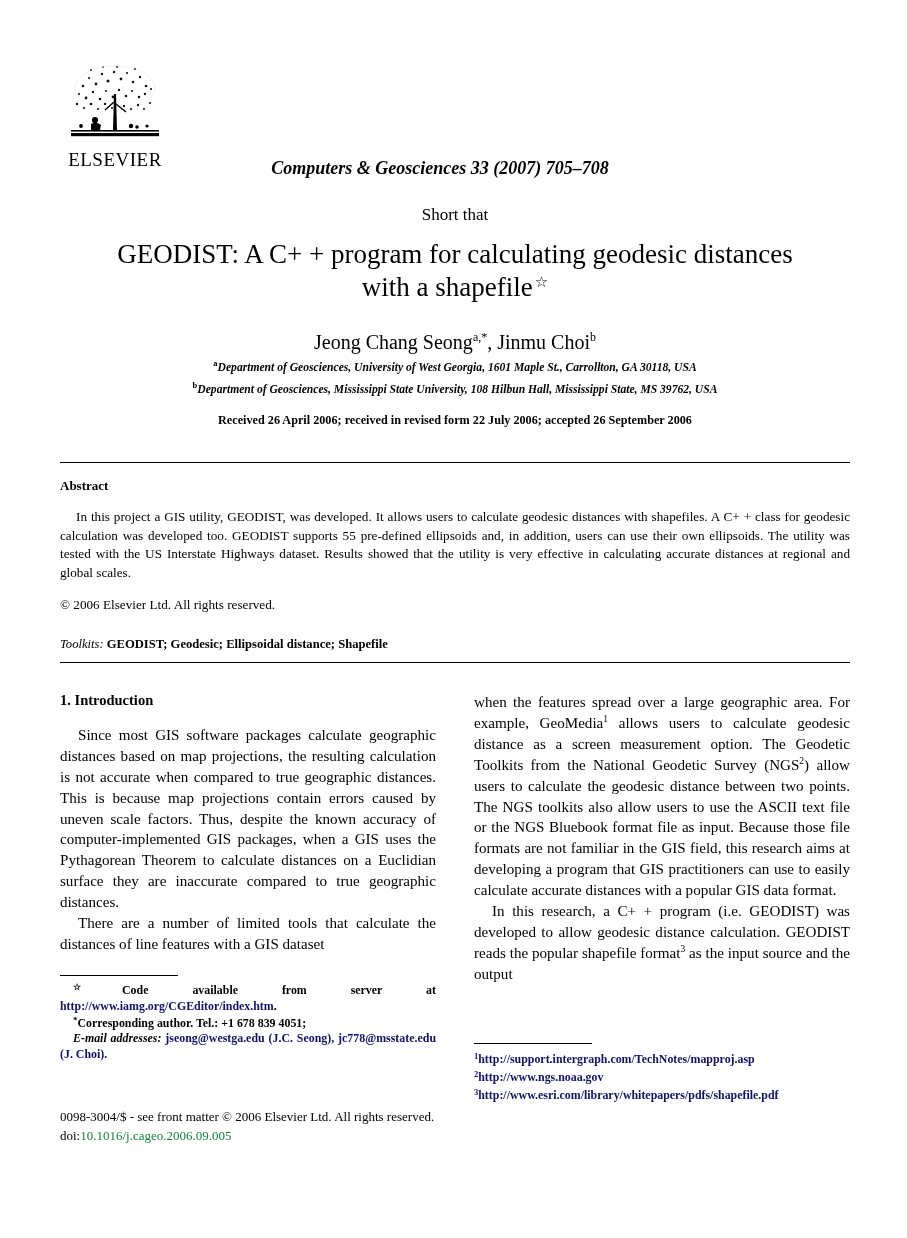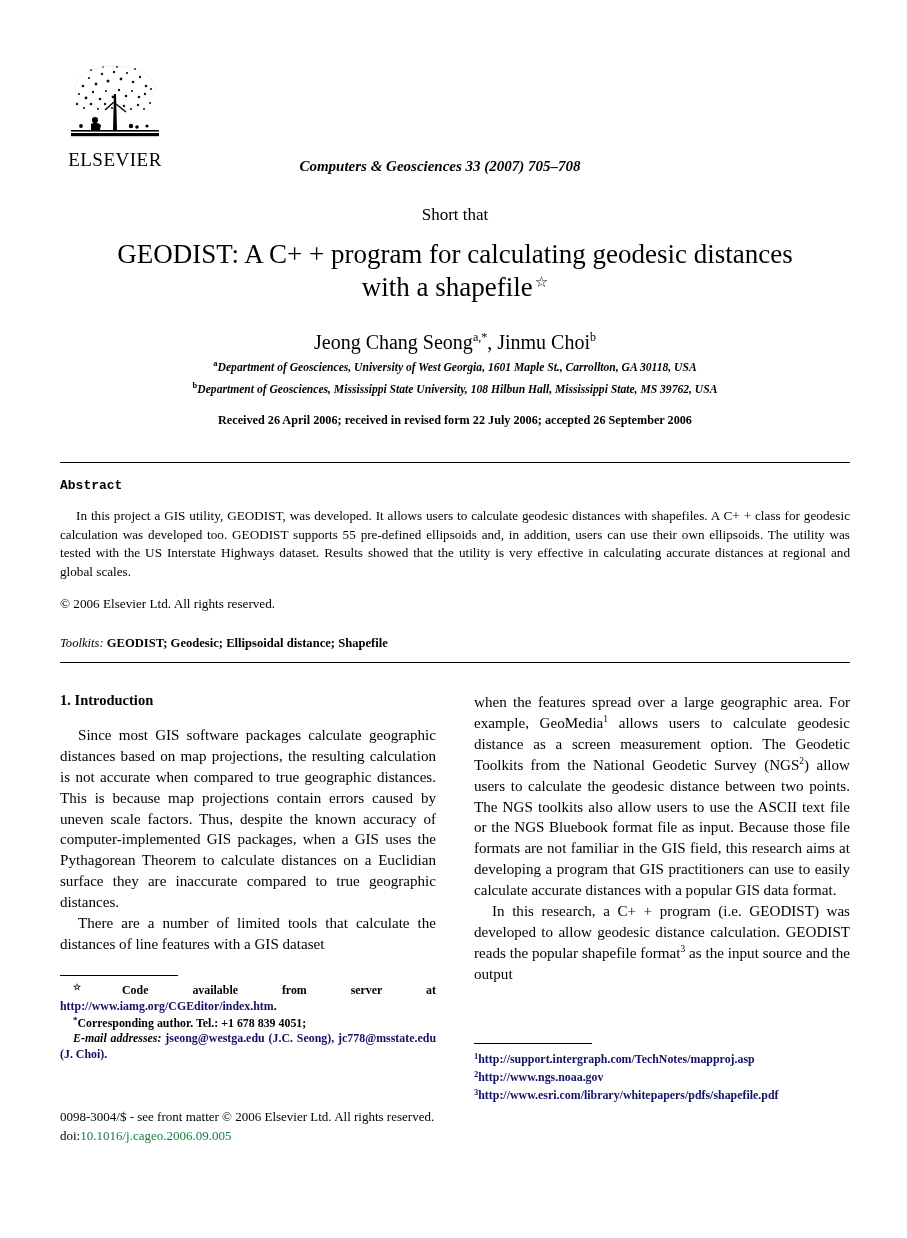--- a/index.html
+++ b/index.html
@@ -44,21 +44,21 @@
     color: #000;
   }
   .journal-ref {
     position: absolute;
     left: 170px; top: 108px;
     width: 420px;
     text-align: center;
     font-family: "Liberation Serif", serif;
     font-style: italic;
     font-weight: bold;
-    font-size: 15px;
+    font-size: 18px;
   }
   .journal-brand {
     position: absolute;
     right: 0px; top: 8px;
     width: 188px;
     text-align: right;
   }
   .brand-rule-top {
     border-top: 2.5px solid #000;
     border-bottom: 1.2px solid #000;
@@ -157,21 +157,21 @@
   #rule-above-abstract { top: 462px; }
   #rule-below-keywords { top: 662px; }
 
   
   .abstract-block {
     position: absolute;
     left: 60px; top: 478px;
     width: 790px;
   }
   .abstract-heading {
-    font-family: Liberation Mono, monospace;
+    font-family: Liberation Serif, serif;
     font-weight: bold;
     font-size: 13px;
     margin-bottom: 14px;
   }
   .abstract-body {
     font-family: "Liberation Serif", serif;
     font-size: 13.2px;
     line-height: 1.42;
     text-align: justify;
     text-indent: 16px;

